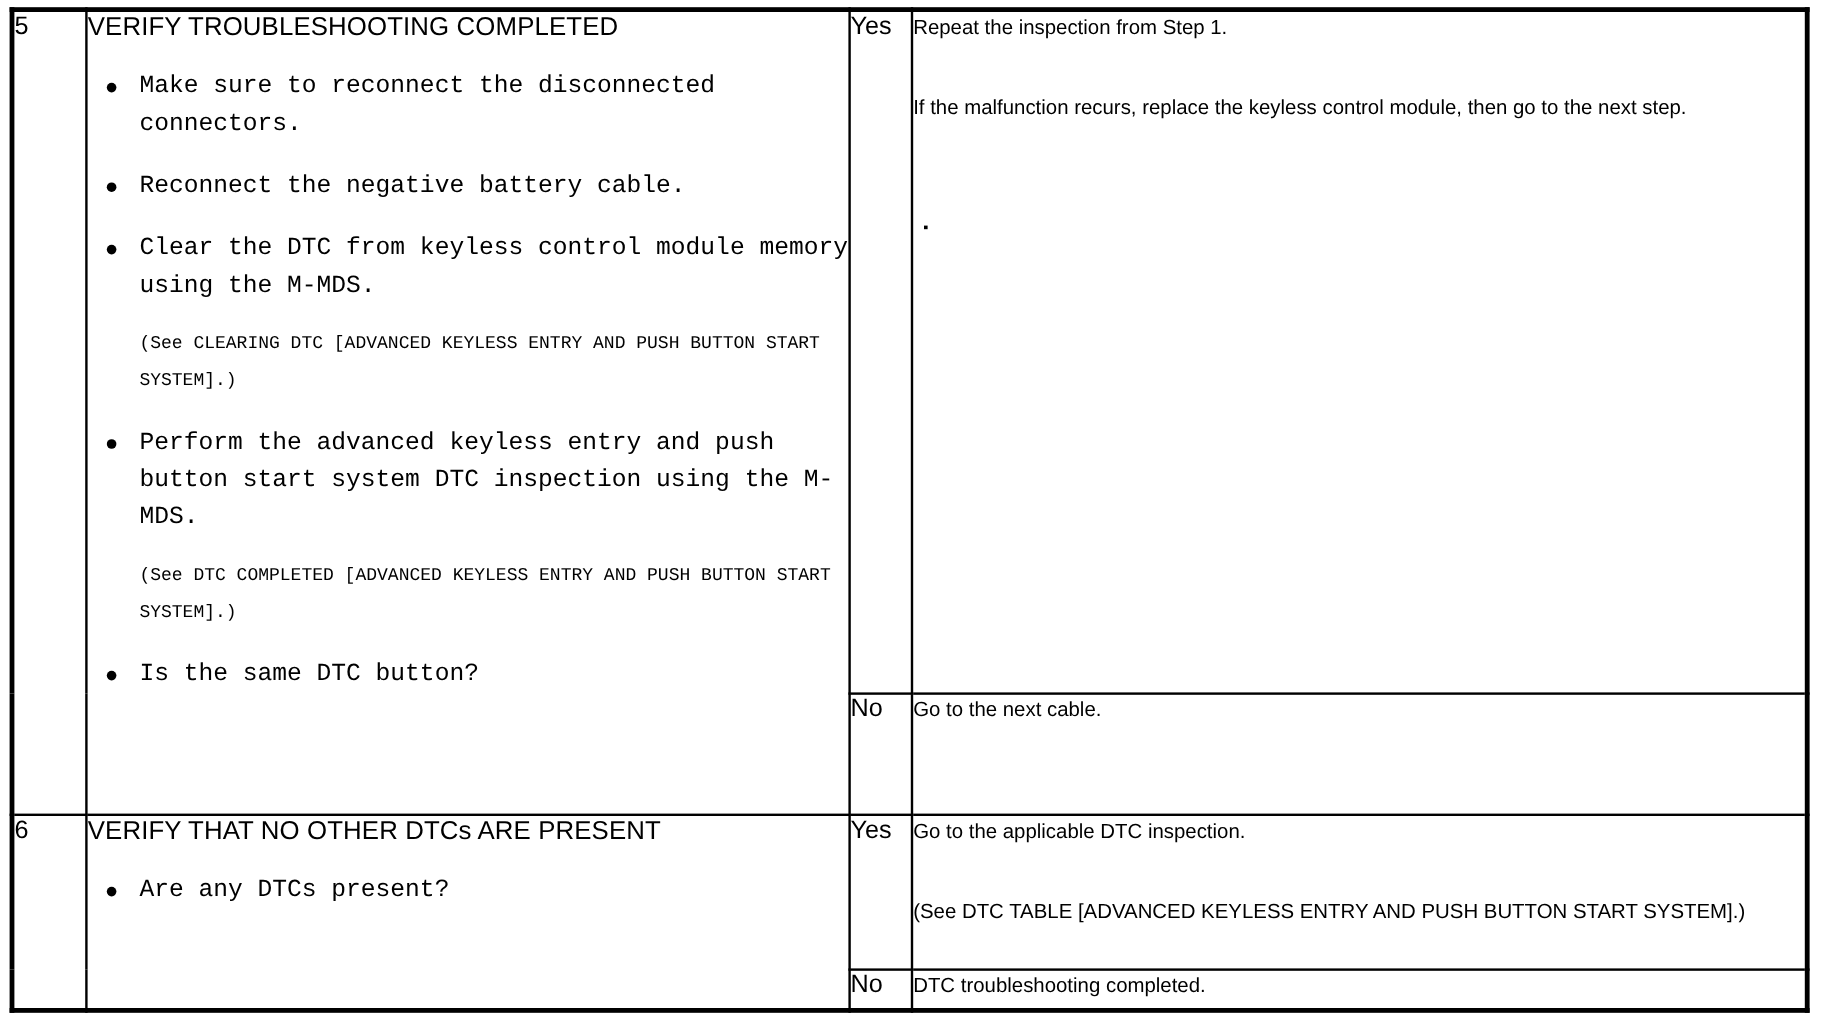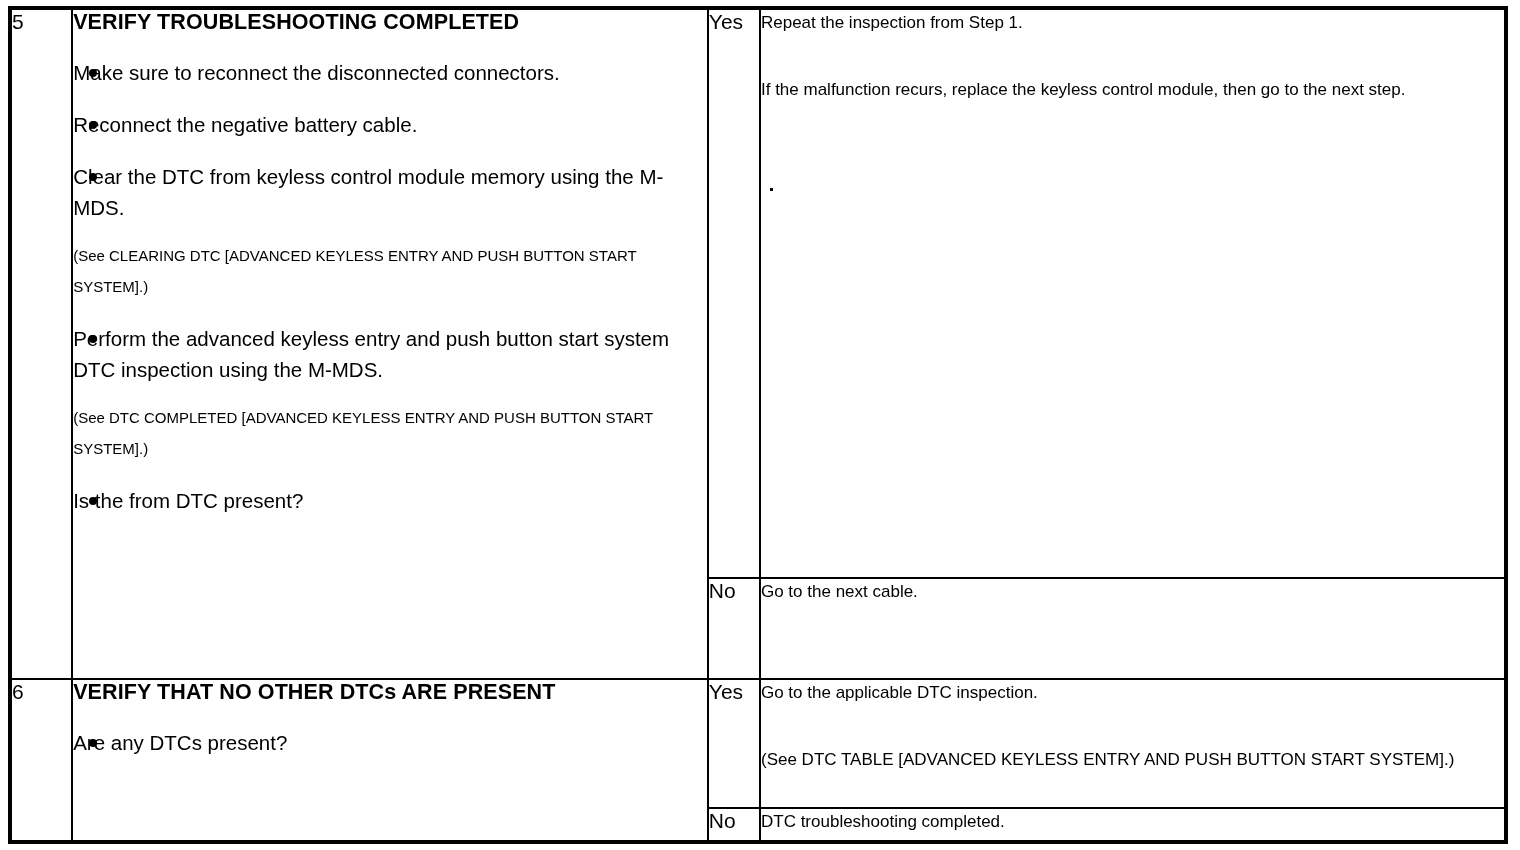--- a/index.html
+++ b/index.html
@@ -58,21 +58,21 @@
   }
 
   
   .step-num {
     font-size: 21px;
     line-height: 24px;
     letter-spacing: 0px;
   }
   .sec-title {
     font-size: 21.5px;
-    font-weight: bold;
+    font-weight: normal;
     line-height: 25px;
     letter-spacing: 0.1px;
     white-space: nowrap;
   }
   .answer {
     font-size: 21px;
     line-height: 24px;
   }
   .action-text {
     font-size: 17px;
@@ -83,23 +83,25 @@
   }
 
   
   ul.blist {
     list-style: none;
     margin: 0;
     padding: 0;
   }
   ul.blist > li {
     position: relative;
+    padding-left: 43px;
     font-size: 20.5px;
     line-height: 31px;
     margin-top: 21px;
+    font-family: Liberation Mono, monospace;
   }
   ul.blist > li.first {
     margin-top: 22px;
   }
   ul.blist > li::before {
     content: "";
     position: absolute;
     left: 16px;
     top: 12px;
     width: 8px;
@@ -148,21 +150,21 @@
             <li class="first">Make sure to reconnect the disconnected connectors.</li>
             <li>Reconnect the negative battery cable.</li>
             <li>
               <span>Clear the DTC from keyless control module memory using the M-MDS.</span>
               <div class="subnote">(See CLEARING DTC [ADVANCED KEYLESS ENTRY AND PUSH BUTTON START SYSTEM].)</div>
             </li>
             <li>
               <span>Perform the advanced keyless entry and push button start system DTC inspection using the M-MDS.</span>
               <div class="subnote">(See DTC COMPLETED [ADVANCED KEYLESS ENTRY AND PUSH BUTTON START SYSTEM].)</div>
             </li>
-            <li>Is the from DTC present?</li>
+            <li>Is the same DTC button?</li>
           </ul>
         </td>
 
         <td class="cell-pad" style="height:567px;">
           <div class="answer">Yes</div>
         </td>
 
         <td class="cell-pad-tight">
           <div class="action-text">Repeat the inspection from Step 1.</div>
           <div class="action-text">If the malfunction recurs, replace the keyless control module, then go to the next step.</div>

